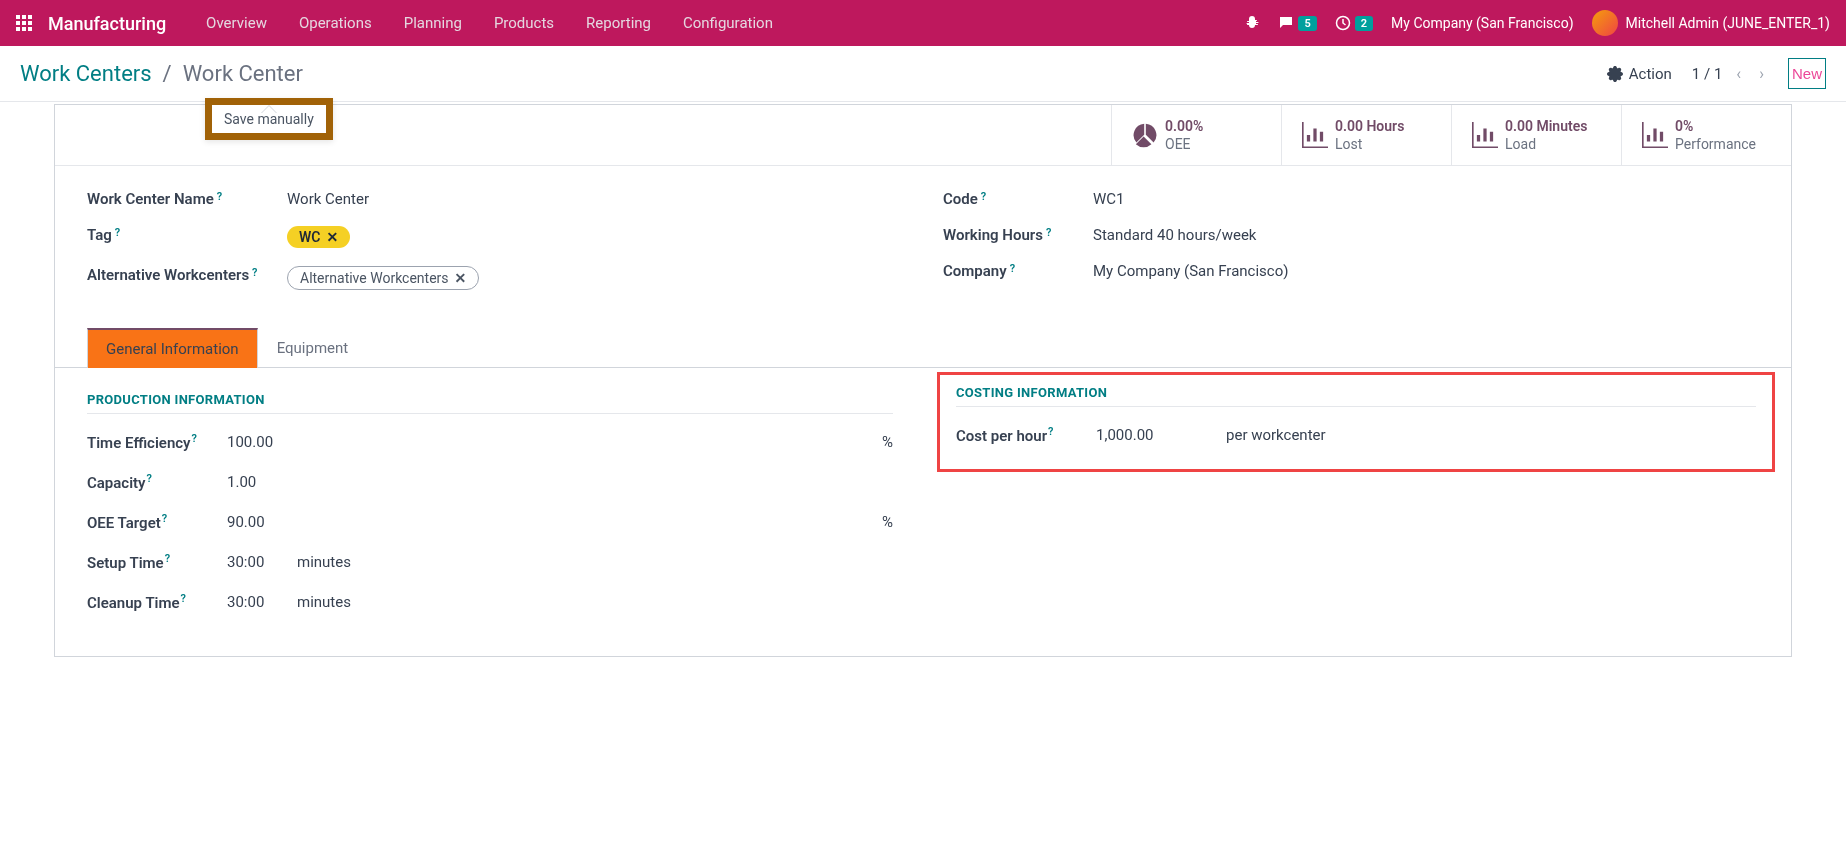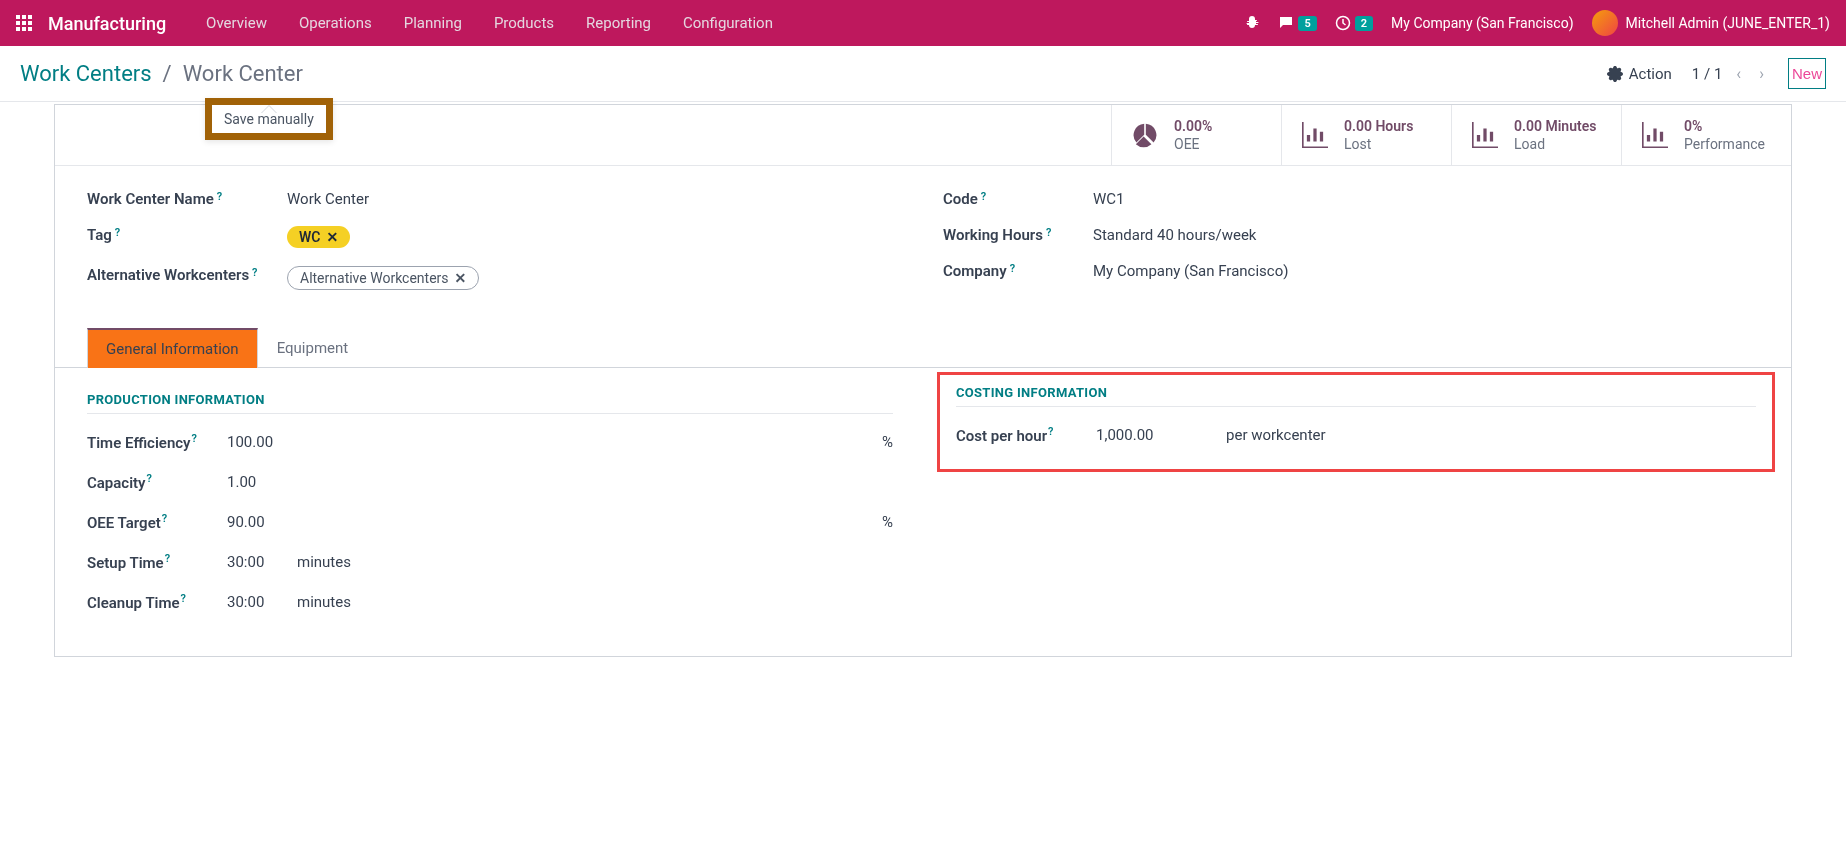--- a/index.html
+++ b/index.html
@@ -34,21 +34,21 @@
 .pager { display: flex; align-items: center; gap: 10px; color: #374151; font-size: 15px; }
 .pager-arrow { color: #9ca3af; cursor: pointer; padding: 2px 4px; font-size: 16px; }
 .new-btn { border: 1px solid #017E84; color: #ec4899; background: #fff; padding: 6px 3px; font-size: 15px; cursor: pointer; font-weight: 500; }
 
 
 .content-wrap { padding: 0 54px; }
 .sheet { border: 1px solid #d1d5db; background: #fff; margin-top: 2px; }
 
 
 .stat-row { display: flex; justify-content: flex-end; border-bottom: 1px solid #e5e7eb; }
-.stat-btn { display: flex; align-items: center; gap: 16px; padding: 12px 20px; border-left: 1px solid #e5e7eb; cursor: pointer; min-width: 170px; }
+.stat-btn { display: flex; align-items: center; gap: 7px; padding: 12px 20px; border-left: 1px solid #e5e7eb; cursor: pointer; min-width: 170px; }
 .stat-icon { color: #714B67; }
 .stat-text { display: flex; flex-direction: column; line-height: 1.3; }
 .stat-value { color: #714B67; font-weight: 600; font-size: 14px; }
 .stat-label { color: #6b7280; font-size: 14px; }
 
 
 .form-body { padding: 24px 32px; }
 .form-grid { display: grid; grid-template-columns: 1fr 1fr; gap: 40px; margin-bottom: 20px; }
 .field-row { display: flex; align-items: flex-start; margin-bottom: 18px; }
 .field-label { width: 200px; font-weight: 600; color: #374151; font-size: 15px; display: flex; align-items: flex-start; gap: 2px; flex-shrink: 0; }

